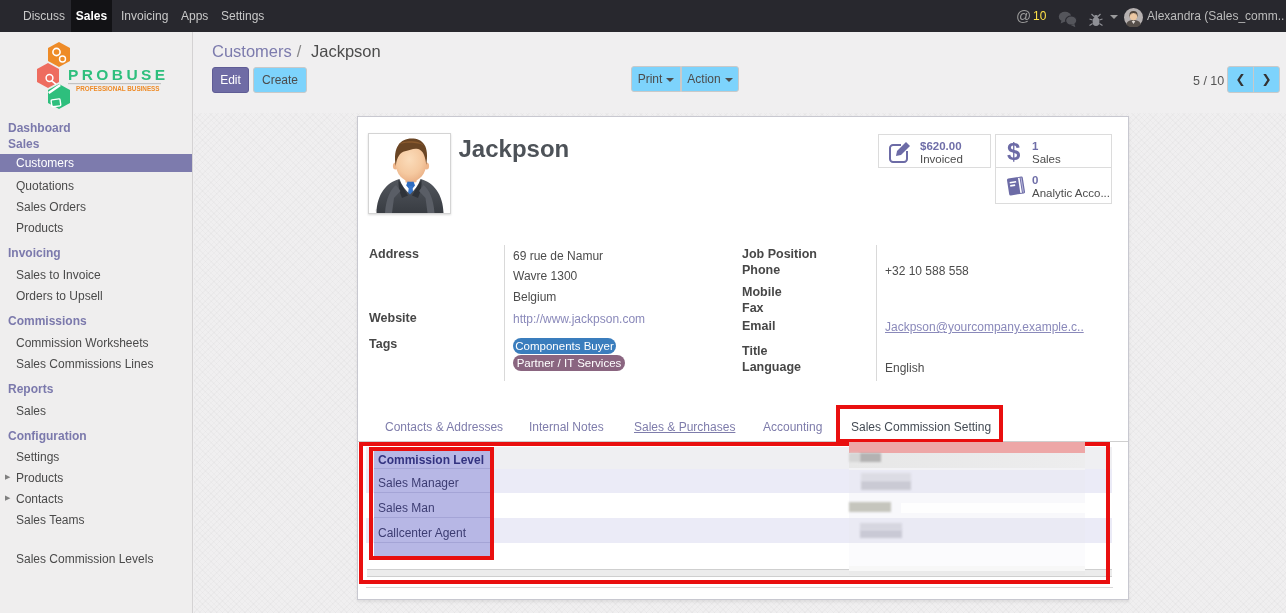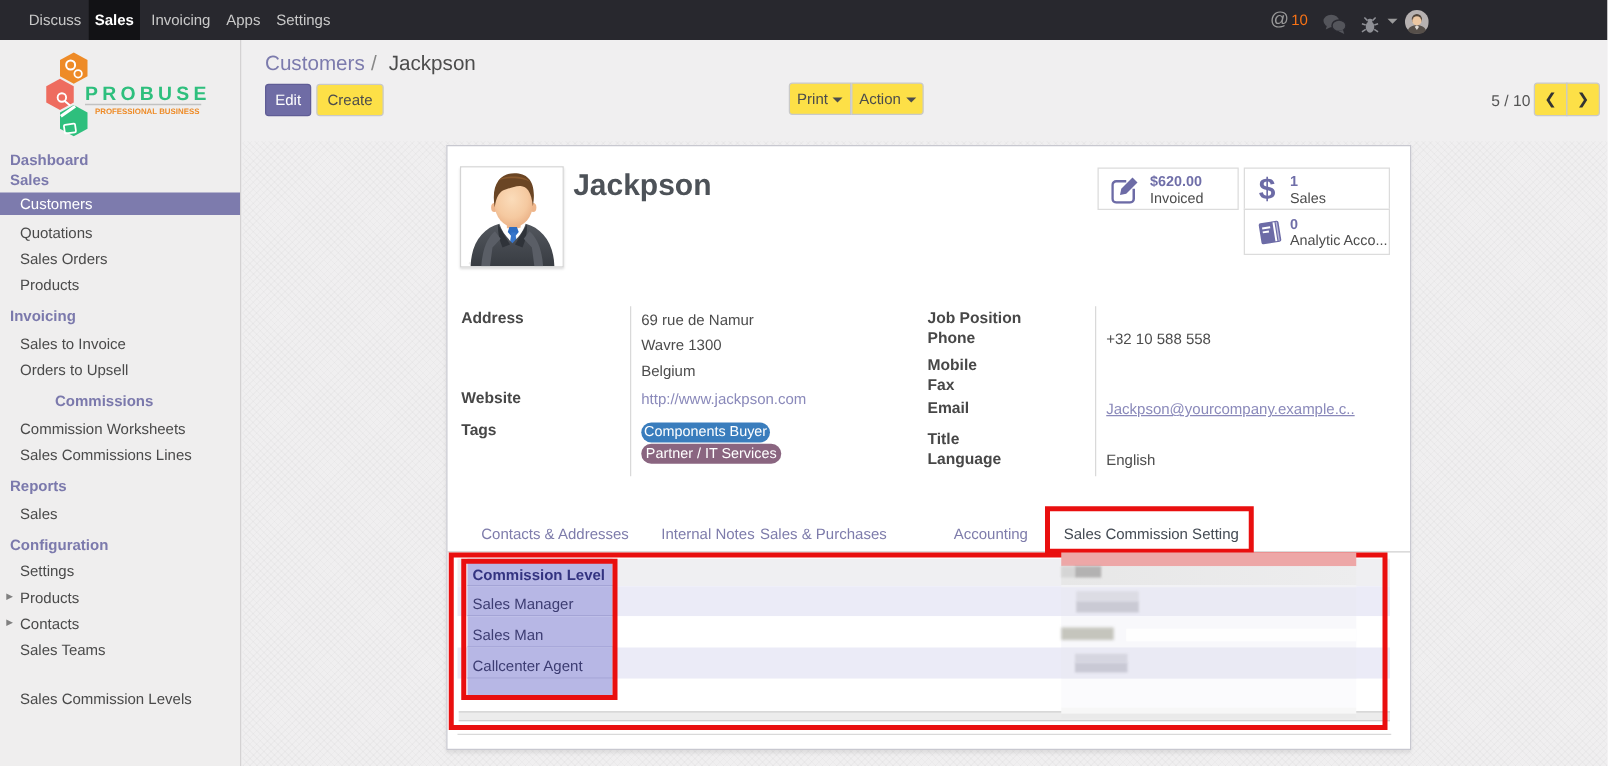--- a/index.html
+++ b/index.html
@@ -16,21 +16,21 @@
 #sidebar { position:absolute; left:0; top:32px; width:193px; height:581px; background:#efeeee; border-right:1px solid #d4d2d3; }
 .mh { position:absolute; left:8px; font-size:12px; font-weight:bold; color:#7b79ac; }
 .mit { position:absolute; left:16px; font-size:12px; color:#4a4a4a; }
 #selrow { position:absolute; left:0; top:122px; width:192px; height:18px; background:#7d7bad; }
 #selrow span { position:absolute; left:16px; top:2px; color:#fff; font-size:12px; }
 .arrow { position:absolute; left:5px; font-size:7px; color:#808080; }
 
 
 #breadcrumb { position:absolute; left:212px; top:42px; font-size:16.5px; color:#4c4c4c; }
 #breadcrumb .bc1 { color:#7c7bad; }
-.btn { position:absolute; height:26px; font-size:12px; border:1px solid #c9c9c9; border-radius:3px; background:#fde047; color:#4c4c4c; text-align:center; line-height:24px; }
+.btn { position:absolute; height:26px; font-size:12px; border:1px solid #c9c9c9; border-radius:3px; background:#7dd3fc; color:#4c4c4c; text-align:center; line-height:24px; }
 .btn.primary { background:#6f6ca5; border-color:#5f5c95; color:#fff; }
 .caret { display:inline-block; width:0; height:0; border-left:4px solid transparent; border-right:4px solid transparent; border-top:4px solid #4c4c4c; vertical-align:middle; margin-left:4px; }
 #pagertxt { position:absolute; top:73.5px; left:1193px; width:45px; font-size:12.5px; color:#555; }
 
 
 #content { position:absolute; left:194px; top:113px; width:1092px; height:500px;
   background-color:#f0eff0;
   background-image:repeating-linear-gradient(45deg, rgba(0,0,0,0.018) 0 1px, transparent 1px 4px), repeating-linear-gradient(-45deg, rgba(0,0,0,0.018) 0 1px, transparent 1px 4px);
 }
 #sheet { position:absolute; left:357px; top:116px; width:772px; height:484px; background:#fff; border:1px solid #c8c8d0; box-shadow:0 2px 3px rgba(0,0,0,0.08); }
@@ -72,21 +72,21 @@
 
   <div id="content"></div>
 
   <div id="topbar">
     <div class="mi" style="left:23px;text-align:center;">Discuss</div>
     <div class="mi active" style="left:71px; width:41px;">Sales</div>
     <div class="mi" style="left:121px;">Invoicing</div>
     <div class="mi" style="left:181px;">Apps</div>
     <div class="mi" style="left:221px;">Settings</div>
     <div class="mi" style="left:1016px; font-size:15px; color:#9a9a9a;">@</div>
-    <div class="mi" style="left:1033px; color:#f97316;">10</div>
+    <div class="mi" style="left:1033px; color:#fde047;">10</div>
     <div class="mi" style="left:1058px; top:8px; height:18px;">
       <svg width="20" height="17" viewBox="0 0 20 17">
           <ellipse cx="7" cy="5.8" rx="6.2" ry="5" fill="#54555b"></ellipse>
           <path d="M3.6 9.2 L2.6 12.6 L7.2 10.4 Z" fill="#54555b"></path>
           <g>
             <ellipse cx="13.2" cy="9.6" rx="5.6" ry="4.6" fill="#54555b" stroke="#2a2a31" stroke-width="1.2"></ellipse>
             <path d="M16.4 13 L17.4 16.2 L12.8 14 Z" fill="#54555b"></path>
           </g>
         </svg>
     </div>
@@ -103,20 +103,21 @@
     <div class="mi" style="left:1124px; top:7px; height:19px;">
       <svg width="19" height="19" viewBox="0 0 19 19">
           <circle cx="9.5" cy="9.5" r="9.5" fill="#b6b1b1"></circle>
           <path d="M2.3 16.4 C3.1 13.2 6 12.1 9.5 12.1 C13 12.1 15.9 13.2 16.7 16.4 A9.5 9.5 0 0 1 2.3 16.4 Z" fill="#564f4a"></path>
           <path d="M7.7 13.3 L9.5 16 L11.3 13.3 L9.5 12.4 Z" fill="#ddd8d4"></path>
           <circle cx="9.5" cy="7.2" r="4.1" fill="#4f4339"></circle>
           <circle cx="9.5" cy="8.6" r="3.7" fill="#ecc7a2"></circle>
           <path d="M5.8 8.3 C5.6 5 13.4 5 13.2 8.3 C12.6 6.2 11.8 5.7 9.5 5.7 C7.2 5.7 6.4 6.2 5.8 8.3 Z" fill="#4f4339"></path>
         </svg>
     </div>
+    <div class="mi" style="left:1147px; color:#bcbcbc;">Alexandra (Sales_comm..</div>
   </div>
 
   <div id="sidebar">
     <svg style="position:absolute; left:36px; top:8px;" width="150" height="72" viewBox="0 0 150 72">
       <g>
         <polygon points="75,4 86,10 86,23 75,29 64,23 64,10" fill="#ee8b27" transform="translate(-52,-2)"></polygon>
         <polygon points="75,4 86,10 86,23 75,29 64,23 64,10" fill="#ee6c5f" transform="translate(-63,19)"></polygon>
         <polygon points="75,4 86,10 86,23 75,29 64,23 64,10" fill="#2ebf7d" transform="translate(-52,40)"></polygon>
         <g fill="#fff">
           <circle cx="20.5" cy="12" r="3.6" fill="none" stroke="#fff" stroke-width="1.6"></circle>
@@ -136,21 +137,21 @@
     <div class="mh" style="top:105px;">Sales</div>
     <div id="selrow">
         <span>Customers</span>
       </div>
     <div class="mit" style="top:147px;">Quotations</div>
     <div class="mit" style="top:168px;">Sales Orders</div>
     <div class="mit" style="top:189px;">Products</div>
     <div class="mh" style="top:214px;">Invoicing</div>
     <div class="mit" style="top:236px;">Sales to Invoice</div>
     <div class="mit" style="top:257px;">Orders to Upsell</div>
-    <div class="mh" style="top:282px;margin-left:36px;">Commissions</div>
+    <div class="mh" style="top:282px;">Commissions</div>
     <div class="mit" style="top:304px;">Commission Worksheets</div>
     <div class="mit" style="top:325px;">Sales Commissions Lines</div>
     <div class="mh" style="top:350px;">Reports</div>
     <div class="mit" style="top:372px;">Sales</div>
     <div class="mh" style="top:397px;">Configuration</div>
     <div class="mit" style="top:418px;">Settings</div>
     <div class="arrow" style="top:441px;">▶</div>
     <div class="mit" style="top:439px;">Products</div>
     <div class="arrow" style="top:462px;">▶</div>
     <div class="mit" style="top:460px;">Contacts</div>
@@ -247,21 +248,21 @@
   <div class="flabel" style="left:742px; top:301px;">Fax</div>
   <div class="flabel" style="left:742px; top:319px;">Email</div>
   <div class="flink" style="left:885px; top:320px;text-decoration:underline;">Jackpson@yourcompany.example.c..</div>
   <div class="flabel" style="left:742px; top:344px;">Title</div>
   <div class="flabel" style="left:742px; top:360px;">Language</div>
   <div class="fval" style="left:885px; top:361px;">English</div>
   <div class="vline" style="left:876px; top:245px; height:136px;"></div>
 
   <div class="tab" style="left:385px;">Contacts &amp; Addresses</div>
   <div class="tab" style="left:529px;">Internal Notes</div>
-  <div class="tab" style="left:608px;">Sales &amp; Purchases</div>
+  <div class="tab" style="left:634px;text-decoration:underline;">Sales &amp; Purchases</div>
   <div class="tab" style="left:763px;">Accounting</div>
   <div class="tab on" style="left:851px;">Sales Commission Setting</div>
   <div id="tabline"></div>
 
   <div class="trow" style="top:447px; height:21.5px; background:#efeff2;"></div>
   <div class="trow" style="top:468.5px; height:24.4px; background:#ebebf7;"></div>
   <div class="trow" style="top:492.9px; height:24.9px; background:#ffffff;"></div>
   <div class="trow" style="top:517.8px; height:24.8px; background:#ebebf7;"></div>
   <div class="trow" style="top:542.6px; height:26.4px; background:#ffffff;"></div>
 

